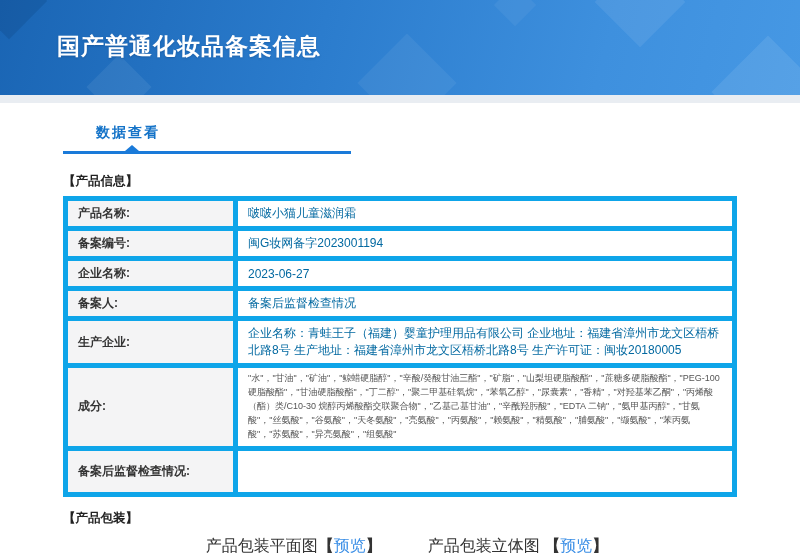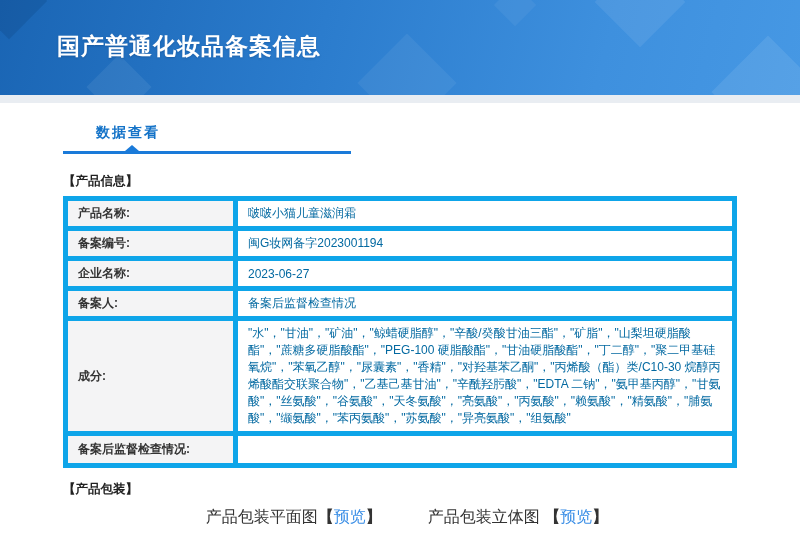--- a/index.html
+++ b/index.html
@@ -106,20 +106,24 @@
         </tr>
         <tr>
           <td class="cell-label">企业名称:</td>
           <td class="cell-value">2023-06-27</td>
         </tr>
         <tr>
           <td class="cell-label">备案人:</td>
           <td class="cell-value">备案后监督检查情况</td>
         </tr>
         <tr>
+          <td class="cell-label">生产企业:</td>
+          <td class="cell-value">企业名称：青蛙王子（福建）婴童护理用品有限公司 企业地址：福建省漳州市龙文区梧桥北路8号 生产地址：福建省漳州市龙文区梧桥北路8号 生产许可证：闽妆20180005</td>
+        </tr>
+        <tr>
           <td class="cell-label">成分:</td>
           <td class="cell-value">"水"，"甘油"，"矿油"，"鲸蜡硬脂醇"，"辛酸/癸酸甘油三酯"，"矿脂"，"山梨坦硬脂酸酯"，"蔗糖多硬脂酸酯"，"PEG-100 硬脂酸酯"，"甘油硬脂酸酯"，"丁二醇"，"聚二甲基硅氧烷"，"苯氧乙醇"，"尿囊素"，"香精"，"对羟基苯乙酮"，"丙烯酸（酯）类/C10-30 烷醇丙烯酸酯交联聚合物"，"乙基己基甘油"，"辛酰羟肟酸"，"EDTA 二钠"，"氨甲基丙醇"，"甘氨酸"，"丝氨酸"，"谷氨酸"，"天冬氨酸"，"亮氨酸"，"丙氨酸"，"赖氨酸"，"精氨酸"，"脯氨酸"，"缬氨酸"，"苯丙氨酸"，"苏氨酸"，"异亮氨酸"，"组氨酸"</td>
         </tr>
         <tr>
           <td class="cell-label">备案后监督检查情况:</td>
           <td class="cell-value"></td>
         </tr>
       </tbody>
   </table>
 

